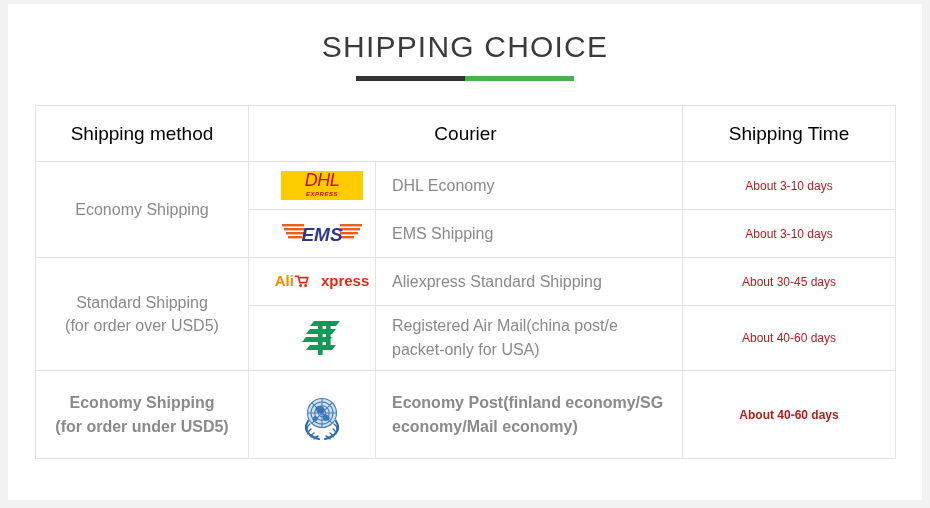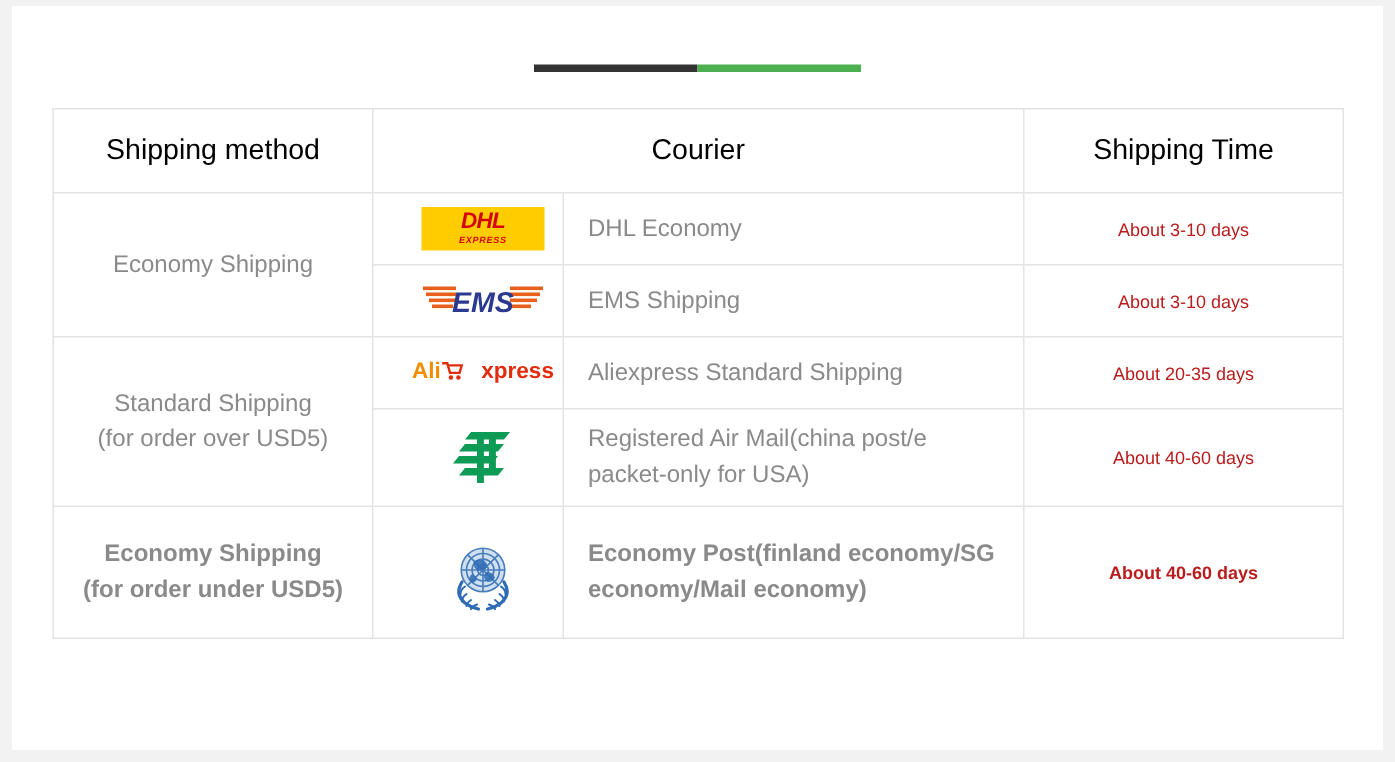--- a/index.html
+++ b/index.html
@@ -111,22 +111,22 @@
     background: #ffcc00;
     position: relative;
     display: inline-block;
   }
   .dhl-logo .dhl-word {
     position: absolute;
     left: 0; right: 0; top: 1px;
     text-align: center;
     font-family: "Liberation Sans", sans-serif;
     font-style: italic;
-    font-weight: bold;
-    font-size: 15px;
+    font-weight: normal;
+    font-size: 18px;
     letter-spacing: -0.5px;
     color: #d40511;
     line-height: 17px;
   }
   .dhl-logo .dhl-sub {
     position: absolute;
     left: 0; right: 0; bottom: 2px;
     text-align: center;
     font-style: italic;
     font-weight: bold;
@@ -164,20 +164,21 @@
 
   
   .un-logo { width: 54px; height: 52px; display: inline-block; }
 </style>
 </head>
 <body>
 
 <div class="page-card">
 
   <div class="title-block">
+    <h1 class="page-title">SHIPPING CHOICE</h1>
     <div class="title-rule">
       <div class="rule-dark"></div>
       <div class="rule-green"></div>
     </div>
   </div>
 
   <div class="table-wrap">
     <table class="ship-table">
       <colgroup>
         <col class="col-method">
@@ -244,21 +245,21 @@
               <span class="ali-a">Ali</span><span class="ali-cart"><svg width="15" height="14" viewBox="0 0 15 14" xmlns="http://www.w3.org/2000/svg">
                     <g fill="none" stroke="#e32c0e" stroke-width="1.6">
                       <path d="M0.8 2.2 H4.2 L6.0 8.6 H12.4 L13.8 3.6 H4.8"></path>
                     </g>
                     <circle cx="6.6" cy="11.6" r="1.5" fill="#e32c0e"></circle>
                     <circle cx="11.6" cy="11.6" r="1.5" fill="#e32c0e"></circle>
                   </svg></span><span class="ali-x">xpress</span>
             </span>
           </td>
           <td class="courier-cell">Aliexpress Standard Shipping</td>
-          <td class="time-cell">About 20-35 days</td>
+          <td class="time-cell">About 30-45 days</td>
         </tr>
 
         <tr class="row-h58">
           <td class="logo-cell">
             <span class="logo-box">
               <svg class="cpost-logo" viewBox="0 0 44 42" xmlns="http://www.w3.org/2000/svg">
                 <g fill="#0d9b55">
                   <path d="M14 4 H40 L36 9 H10 Z"></path>
                   <path d="M10 12 H36 L32 17 H6 Z"></path>
                   <path d="M6 20 H32 L28 25 H2 Z"></path>

